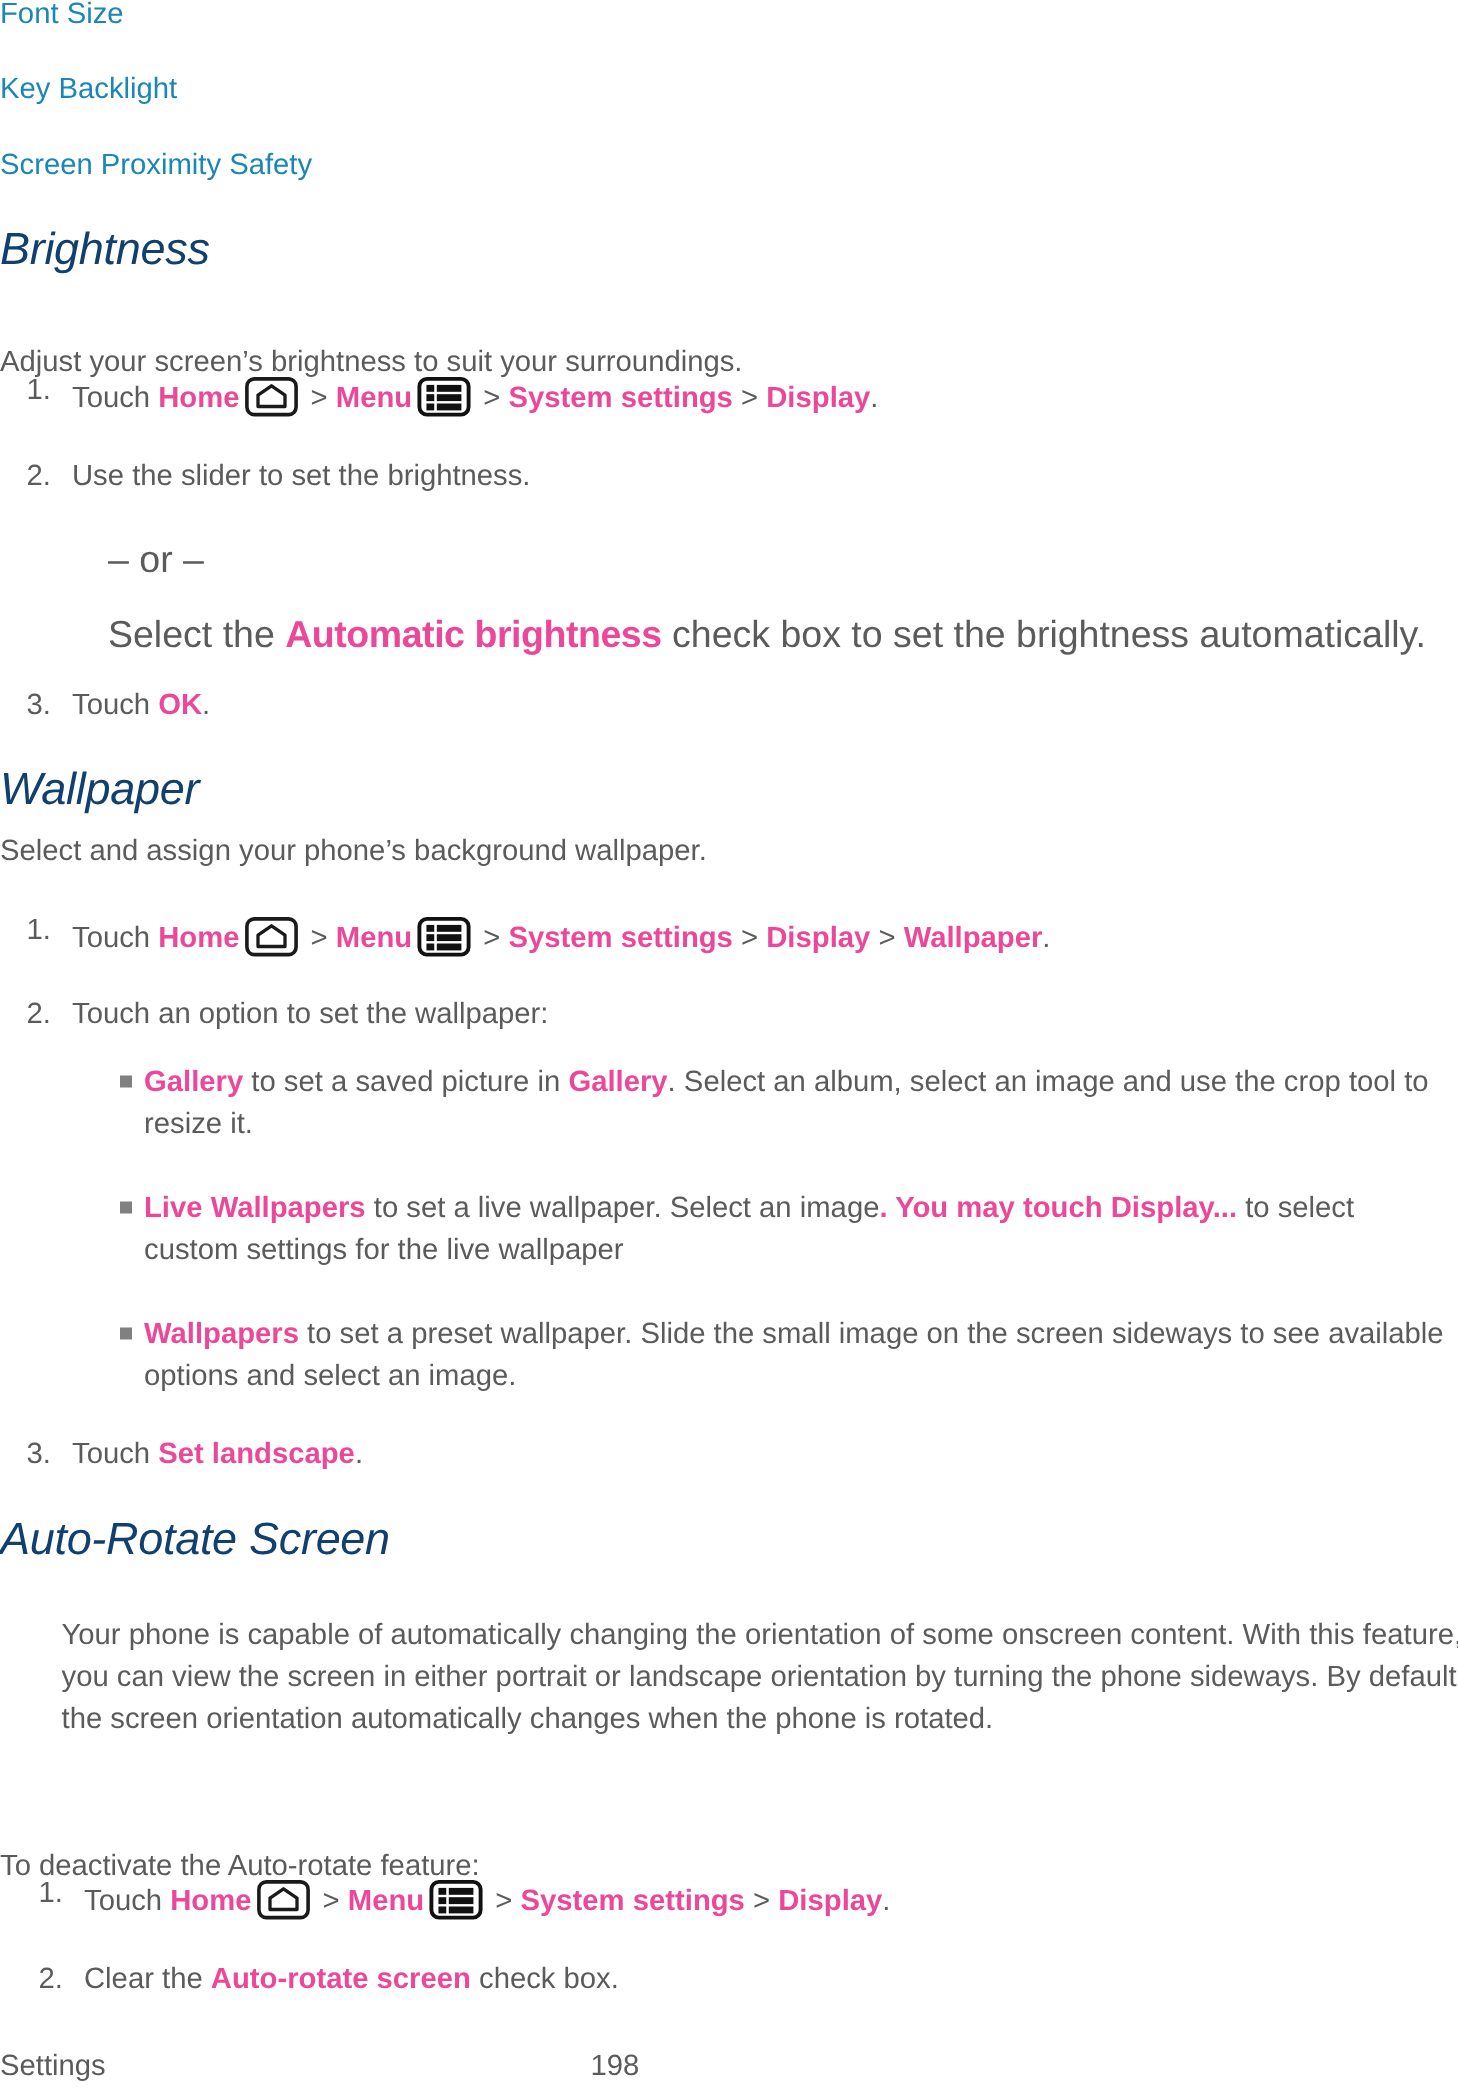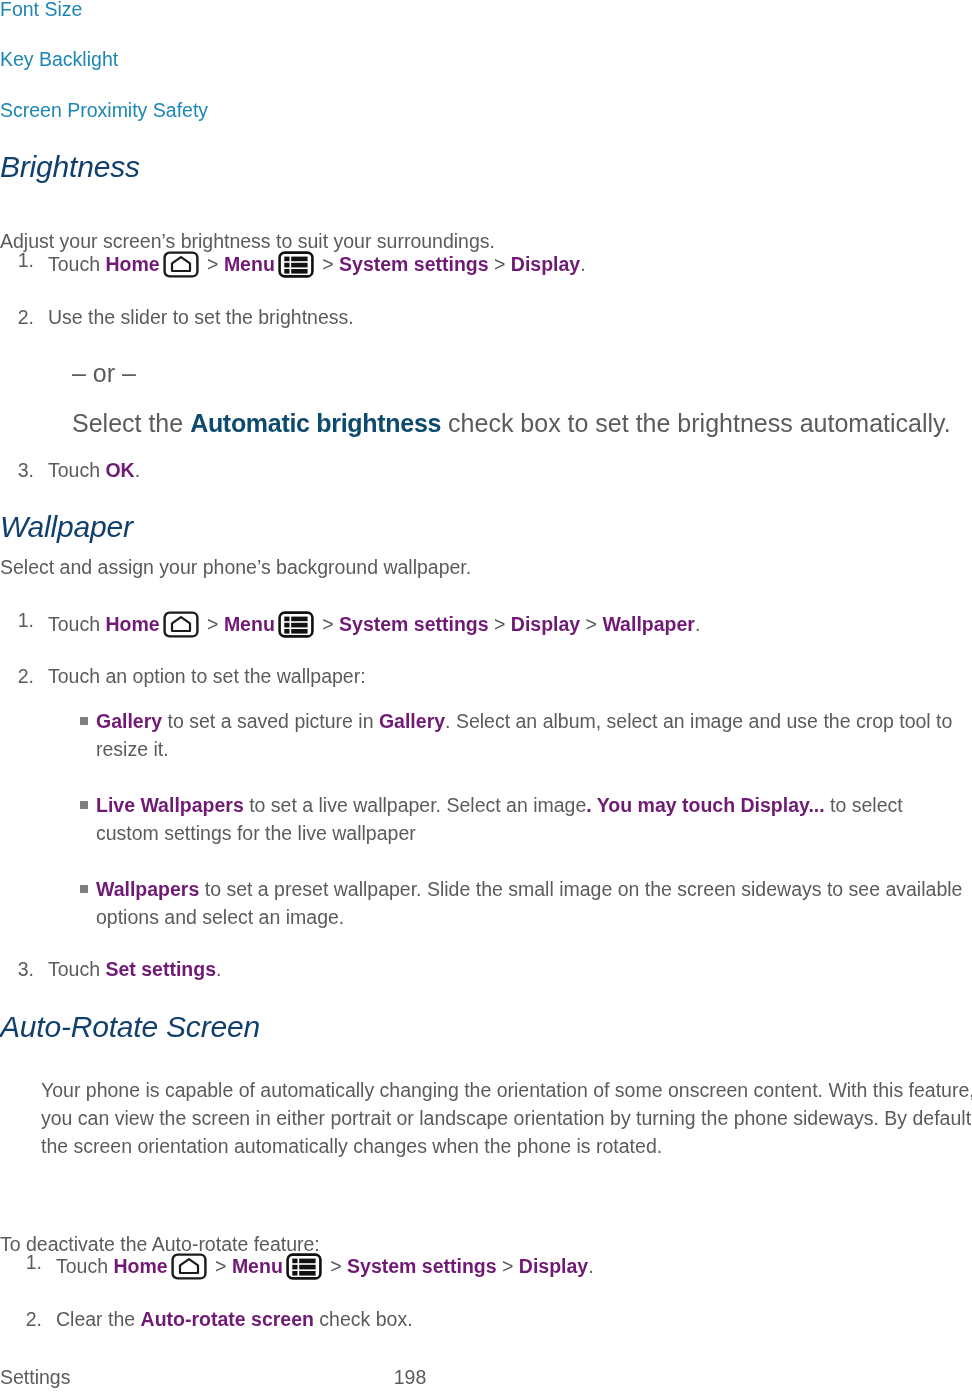--- a/index.html
+++ b/index.html
@@ -53,26 +53,26 @@
     color: #5b5b5b;
     font-size: 19.5px;
     line-height: 1.0;
     margin: 0;
   }
   .body.wide {
     line-height: 28px;
     width: 950px;
   }
 
-  b, strong { color: #701a75; font-weight: bold; }
+  b, strong { color: #ec4899; font-weight: bold; }
 
   
   .cond {
     font-weight: bold;
-    color: #0c4a6e;
+    color: #ec4899;
     font-family: "Liberation Sans Narrow", "Liberation Sans", sans-serif;
     letter-spacing: -0.3px;
   }
 
   
   .step {
     position: absolute;
     font-size: 19.5px;
     line-height: 1.0;
     color: #5b5b5b;
@@ -216,21 +216,21 @@
     <span class="btxt"><b>Live Wallpapers</b><span> to set a live wallpaper. Select an image</span><b>. You may touch Display...</b><span> to select custom settings for the live wallpaper</span></span>
   </div>
 
   <div class="bullet" style="left:80px;top:875px;width:888px;">
     <span class="mark"></span>
     <span class="btxt"><b>Wallpapers</b><span> to set a preset wallpaper. Slide the small image on the screen sideways to see available options and select an image.</span></span>
   </div>
 
   <div class="step" style="left:0px;top:960px;">
     <span class="num">3.</span>
-    <span class="txt"><span>Touch </span><b>Set settings</b><span>.</span></span>
+    <span class="txt"><span>Touch </span><b>Set landscape</b><span>.</span></span>
   </div>
 
   <h2 class="h-section" style="position:absolute;left:0px;top:1012px;">Auto-Rotate Screen</h2>
 
   <p class="body wide" style="position:absolute;left:0px;top:1076px;padding-left:41px;">Your phone is capable of automatically changing the orientation of some onscreen content. With this feature, you can view the screen in either portrait or landscape orientation by turning the phone sideways. By default, the screen orientation automatically changes when the phone is rotated.</p>
 
   <p class="body" style="position:absolute;left:0px;top:1195px;margin-top:40px;">To deactivate the Auto-rotate feature:</p>
 
   <div class="step" style="left:8px;top:1253px;">
     <span class="num">1.</span>

